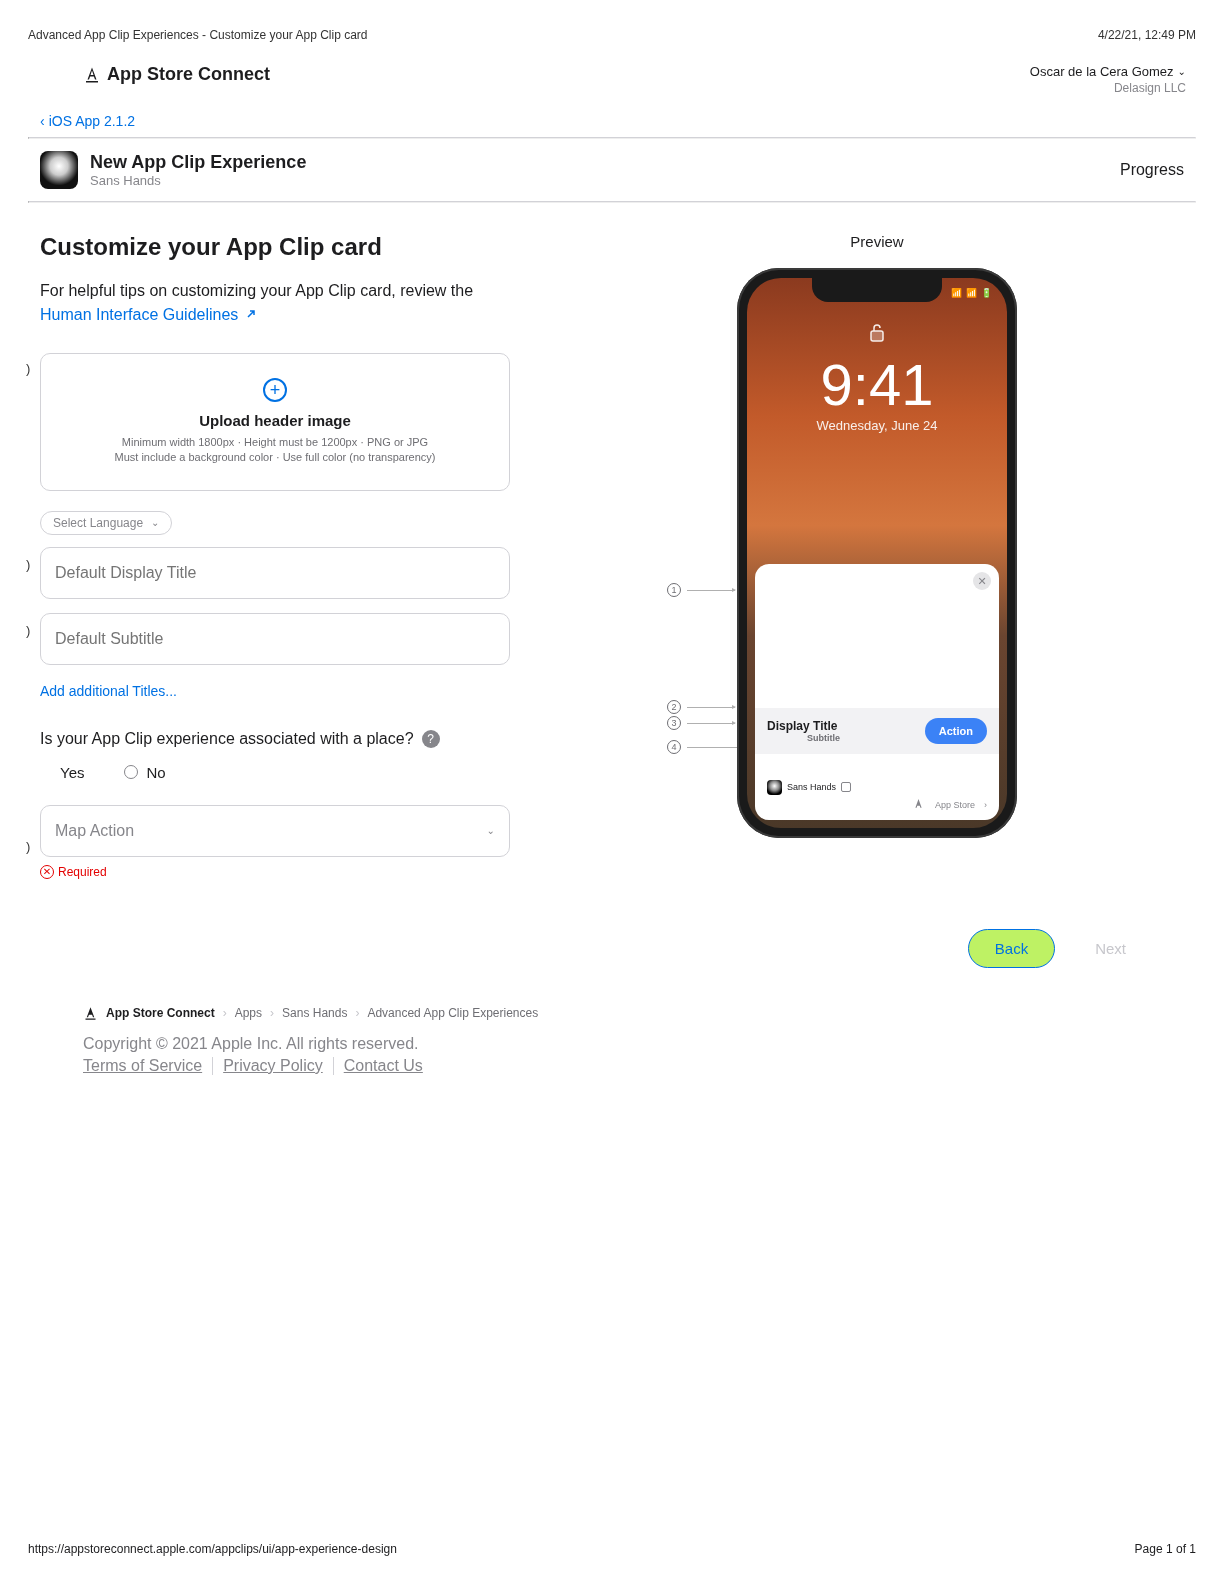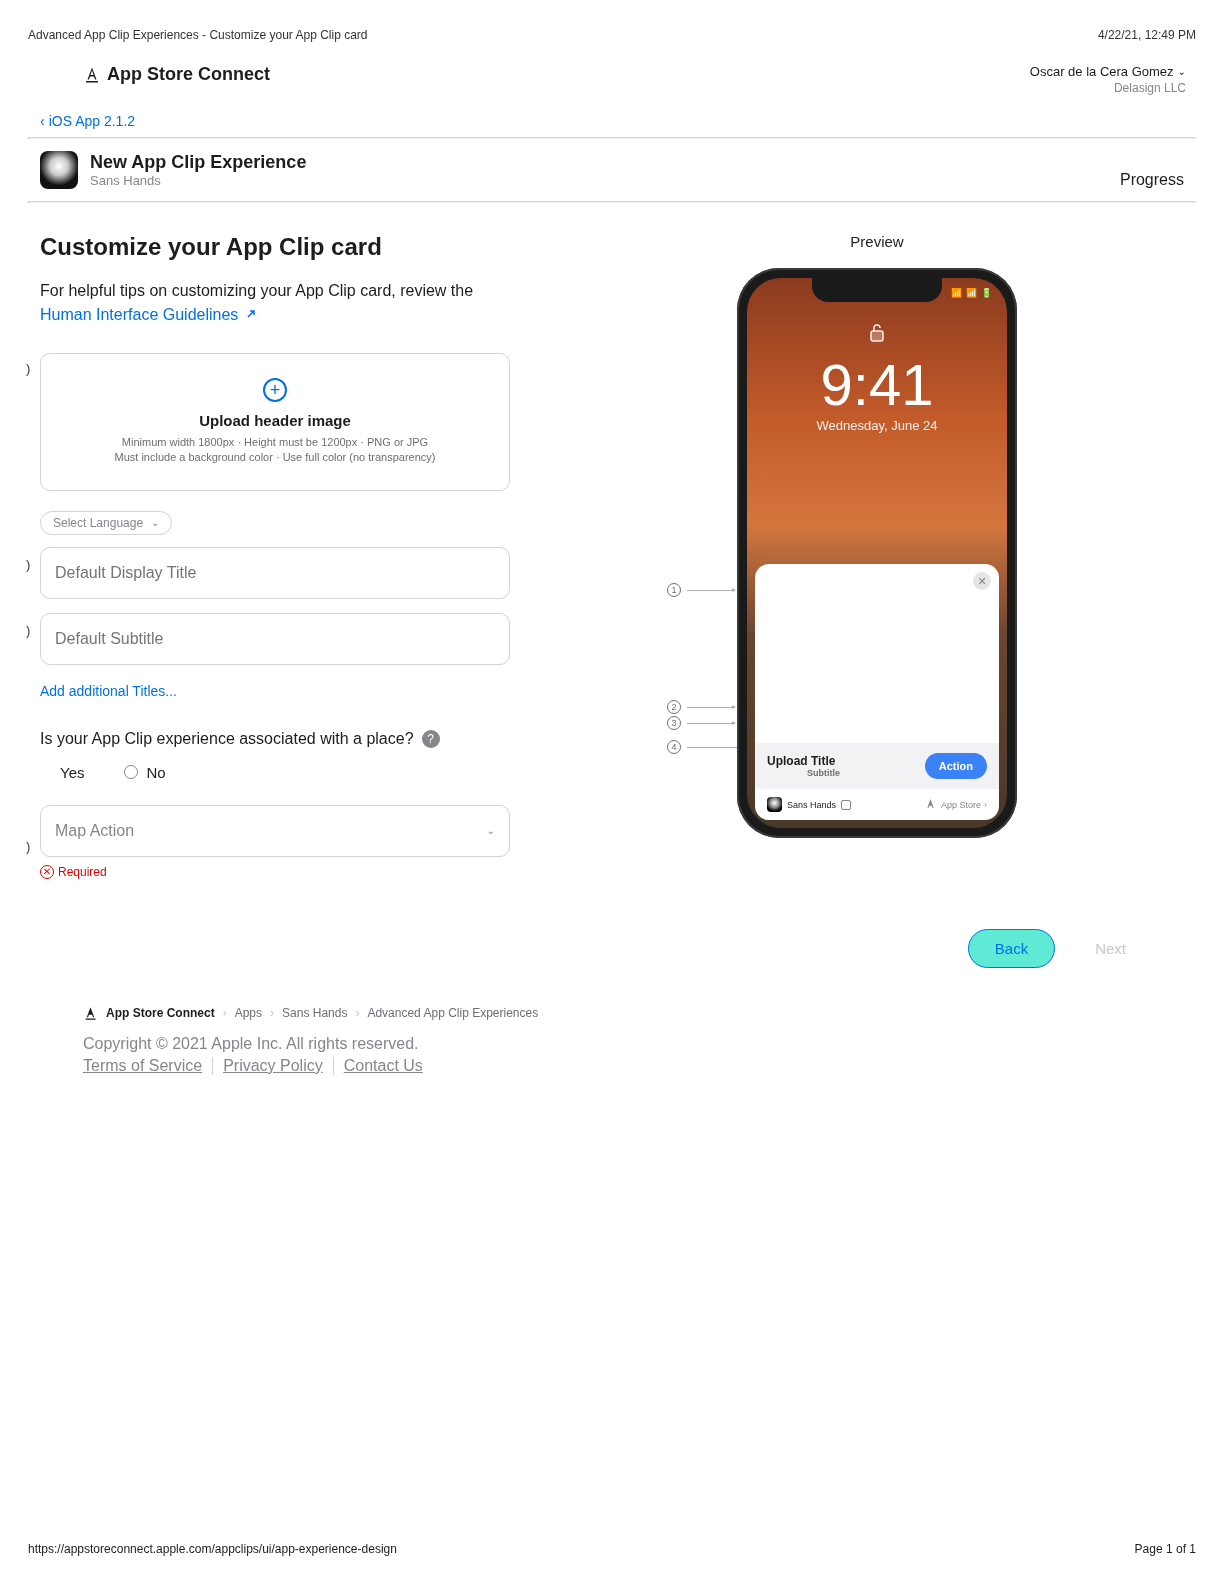--- a/index.html
+++ b/index.html
@@ -40,21 +40,21 @@
       align-items: center;
       gap: 4px;
       color: #0071e3;
       font-size: 14px;
       padding: 8px 12px;
       cursor: pointer;
     }
     .divider { border-top: 1px solid #d2d2d7; margin: 0; }
     .app-header {
       display: flex;
-      align-items: flex-end;
+      align-items: center;
       justify-content: space-between;
       padding: 12px;
     }
     .app-header-left { display: flex; align-items: center; gap: 12px; }
     .app-icon {
       width: 38px; height: 38px; border-radius: 8px;
       background: radial-gradient(circle at 50% 40%, #fff 0%, #ccc 30%, #111 65%);
       background-color: #000;
     }
     .app-title { font-size: 18px; font-weight: 600; }
@@ -165,21 +165,21 @@
     .card-footer {
       padding: 8px 12px; display: flex; justify-content: space-between;
       align-items: center; font-size: 9px;
     }
     .card-footer-left { display: flex; align-items: center; gap: 5px; }
     .mini-icon {
       width: 15px; height: 15px; border-radius: 4px;
       background: radial-gradient(circle at 50% 40%, #fff 0%, #888 40%, #000 70%);
     }
     .mini-check { width: 10px; height: 10px; border: 1px solid #86868b; border-radius: 2px; }
-    .card-footer-right { color: #86868b; display: flex; align-items: center; gap: 3px; }
+    .card-footer-right { color: #86868b; display: flex; align-items: center; gap: 9px; margin-top: 35px; }
     .annotation {
       position: absolute; display: flex; align-items: center; gap: 6px;
       font-size: 11px; color: #6e6e73;
     }
     .anno-circle {
       width: 14px; height: 14px; border: 1px solid #6e6e73; border-radius: 50%;
       display: inline-flex; align-items: center; justify-content: center;
       font-size: 9px; background: #fff;
     }
     .anno-line { width: 48px; height: 1px; background: #b0b0b0; position: relative; }
@@ -194,21 +194,21 @@
     .anno-up::before {
       content: ''; position: absolute; top: -1px; left: -2px;
       border-bottom: 4px solid #b0b0b0; border-left: 2.5px solid transparent;
       border-right: 2.5px solid transparent;
     }
     .nav-buttons {
       display: flex; justify-content: flex-end; gap: 30px;
       padding: 30px 60px 20px 0; align-items: center;
     }
     .btn-back {
-      border: 1px solid #0071e3; color: #0071e3; background: #5eead4;
+      border: 1px solid #0071e3; color: #0071e3; background: #bef264;
       padding: 10px 26px; border-radius: 20px; font-size: 15px; cursor: pointer;
     }
     .btn-next { color: #c7c7cc; font-size: 15px; padding: 10px 10px; }
     .footer-crumb {
       display: flex; align-items: center; gap: 8px;
       font-size: 12px; padding: 18px 55px 6px; color: #6e6e73;
     }
     .footer-crumb .strong { font-weight: 600; color: #1d1d1f; }
     .footer-crumb .chev { color: #c7c7cc; }
     .footer-legal { font-size: 16px; color: #86868b; padding: 8px 55px; }
@@ -377,21 +377,21 @@
               </svg>
           </div>
           <div class="time">9:41</div>
           <div class="date">Wednesday, June 24</div>
 
           <div class="card">
             <div class="card-close">✕</div>
             <div class="card-header-area"></div>
             <div class="card-title-row">
               <div class="card-title-block">
-                <div class="dt">Upload Title</div>
+                <div class="dt">Display Title</div>
                 <div class="st">Subtitle</div>
               </div>
               <div class="action-btn">Action</div>
             </div>
             <div class="card-footer">
               <div class="card-footer-left">
                 <div class="mini-icon"></div>
                 <span>Sans Hands</span>
                 <span class="mini-check"></span>
               </div>

